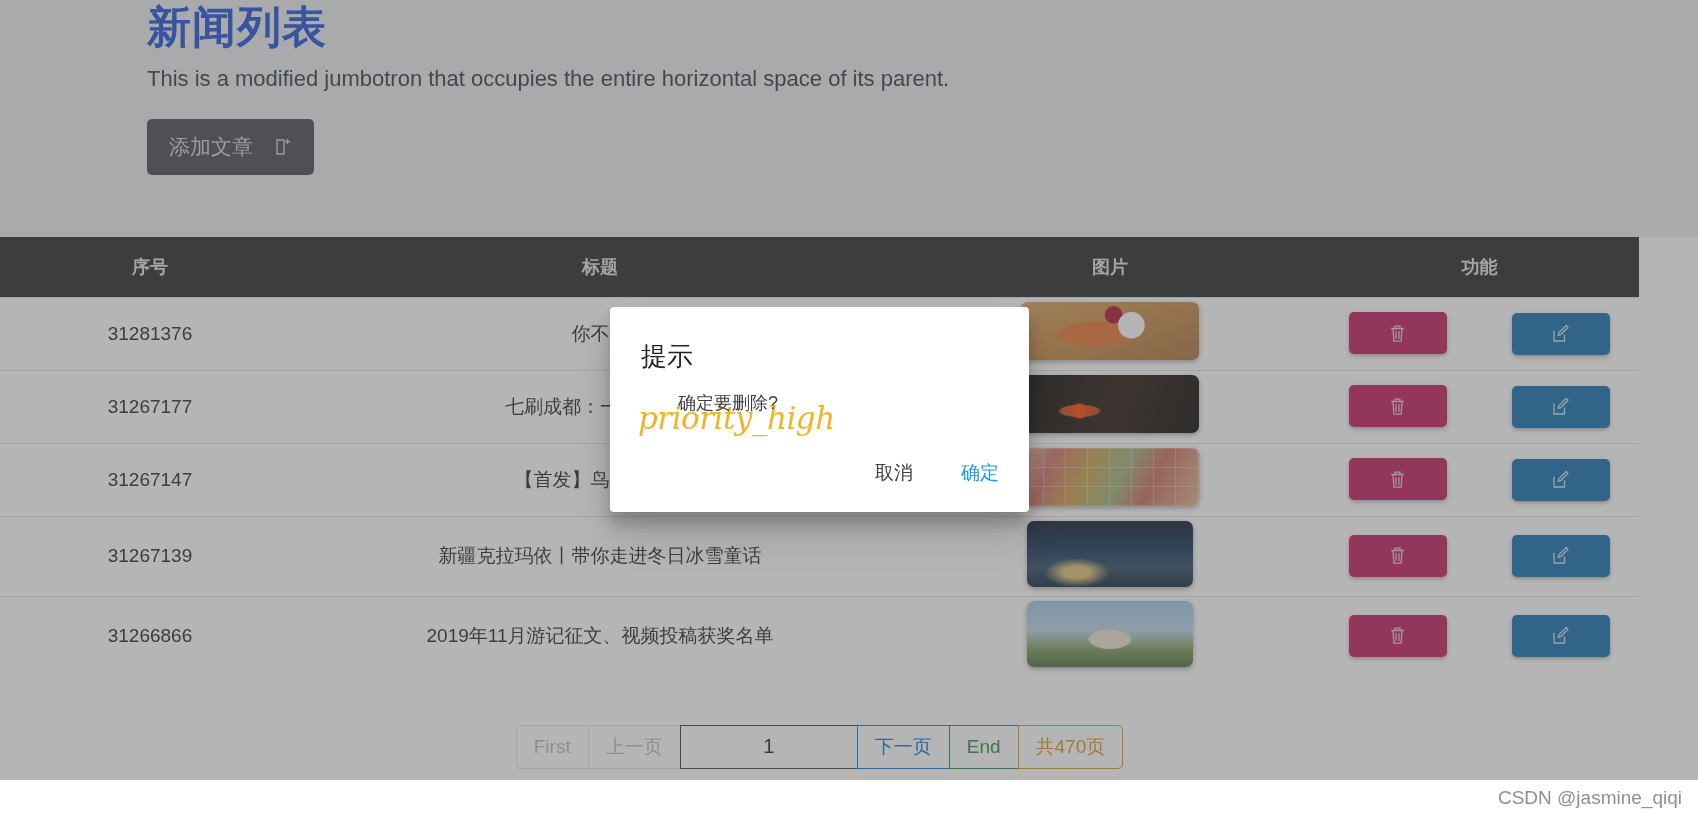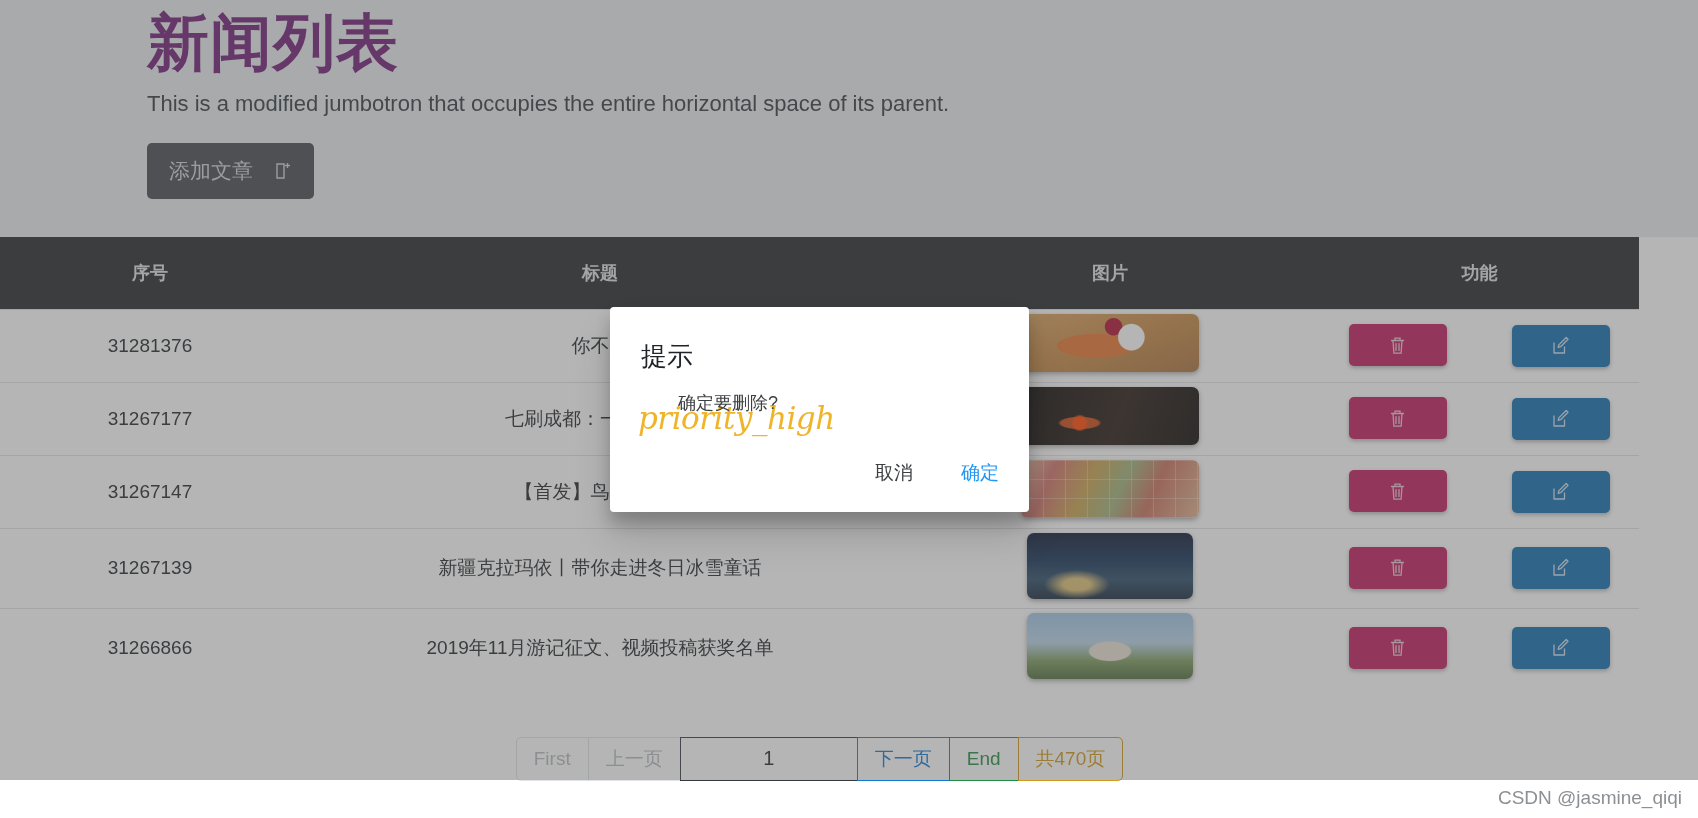--- a/index.html
+++ b/index.html
@@ -29,26 +29,26 @@
 
   
   .jumbotron {
     background: #e9ecef;
     padding: 0 0 30px 0;
     height: 237px;
   }
   .jumbo-inner { padding-left: 147px; padding-top: 0px; }
   .jumbo-title {
     font-family: "DejaVu Sans", sans-serif;
-    font-size: 62px;
+    font-size: 44px;
     font-weight: 700;
-    color: #701a75;
+    color: #1d4ed8;
     margin: 0;
     line-height: 1.05;
-    padding-top: 10px;
+    padding-top: 4px;
     letter-spacing: 1px;
   }
   .jumbo-sub {
     font-size: 22px;
     color: #32383e;
     font-weight: 300;
     margin: 16px 0 0 0;
     line-height: 1.2;
   }
   .btn-add {
@@ -77,21 +77,21 @@
     width: 1639px;
     border-collapse: collapse;
     table-layout: fixed;
     font-size: 18px;
   }
   table.news thead th {
     background: #212529;
     color: #dfe2e5;
     font-size: 18px;
     font-weight: 700;
-    height: 72px;
+    height: 60px;
     vertical-align: middle;
     text-align: center;
     border: none;
   }
   table.news tbody td {
     border-top: 1px solid #dee2e6;
     text-align: center;
     vertical-align: middle;
     color: #212529;
     height: 73px;

